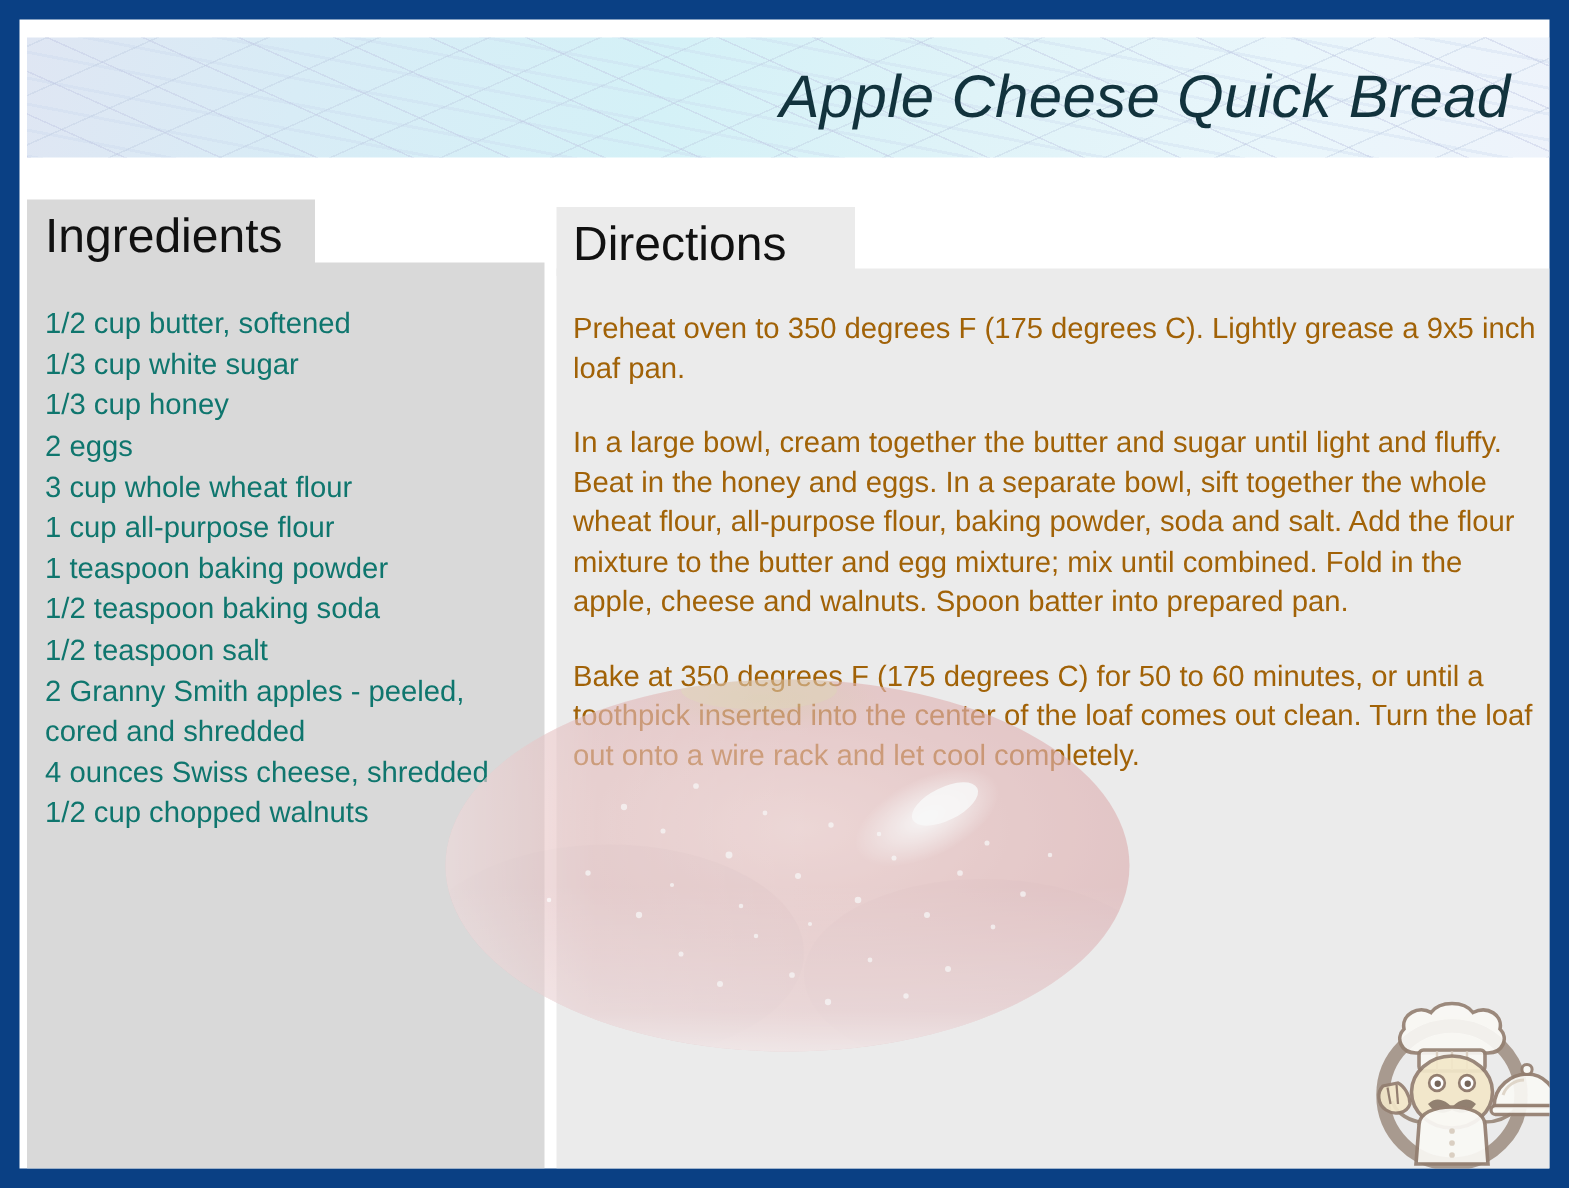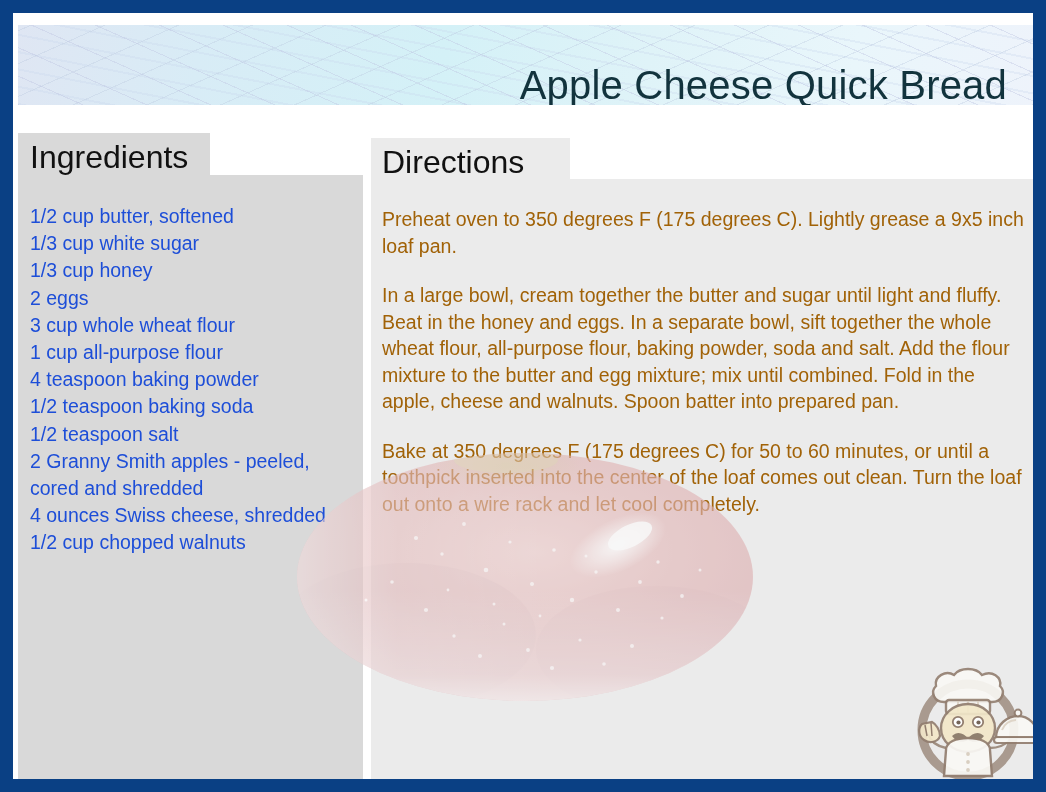--- a/index.html
+++ b/index.html
@@ -43,23 +43,24 @@
         rgba(255,255,255,0.0) 1px,
         rgba(255,255,255,0.0) 30px),
       repeating-linear-gradient(
         11deg,
         rgba(200,214,236,0.30) 0px,
         rgba(200,214,236,0.30) 2px,
         rgba(255,255,255,0.0) 2px,
         rgba(255,255,255,0.0) 17px),
       linear-gradient(100deg, #dfe6f3 0%, #d8ecf6 18%, #d4f1f7 42%, #dff3f8 62%, #e9f6fb 82%, #eef3fb 100%);
     display: flex;
-    align-items: flex-end;
+    align-items: center;
     justify-content: flex-end;
     overflow: hidden;
+    font-style: italic;
   }
   #recipe-title {
     font-size: 40px;
     font-weight: normal;
     color: #12333d;
     letter-spacing: 0.2px;
     padding-right: 26px;
     white-space: nowrap;
     line-height: 1;
   }
@@ -95,21 +96,21 @@
     bottom: 0;
     background: #d9d9d9;
   }
   #ingredients-list {
     position: absolute;
     left: 12px;
     top: 28px;
     right: 4px;
     font-size: 19.5px;
     line-height: 27.2px;
-    color: #1d4ed8;
+    color: #0f766e;
   }
   #ingredients-list .ing {
     white-space: normal;
   }
 
   #directions-head {
     left: 358px;
     top: 125px;
     width: 199px;
     background: #ebebeb;
@@ -176,21 +177,21 @@
   </div>
 
   <div id="ingredients-panel">
     <div id="ingredients-list">
       <div class="ing">1/2 cup butter, softened</div>
       <div class="ing">1/3 cup white sugar</div>
       <div class="ing">1/3 cup honey</div>
       <div class="ing">2 eggs</div>
       <div class="ing">3 cup whole wheat flour</div>
       <div class="ing">1 cup all-purpose flour</div>
-      <div class="ing">4 teaspoon baking powder</div>
+      <div class="ing">1 teaspoon baking powder</div>
       <div class="ing">1/2 teaspoon baking soda</div>
       <div class="ing">1/2 teaspoon salt</div>
       <div class="ing">2 Granny Smith apples - peeled, cored and shredded</div>
       <div class="ing">4 ounces Swiss cheese, shredded</div>
       <div class="ing">1/2 cup chopped walnuts</div>
     </div>
   </div>
 
   <div class="panel-head" id="directions-head">
     <span class="panel-head-text">Directions</span>

